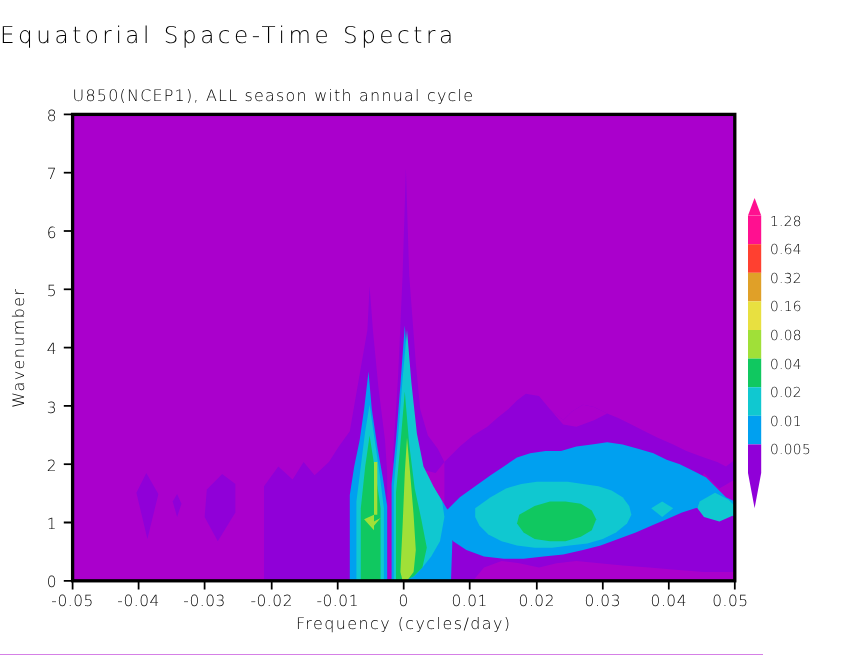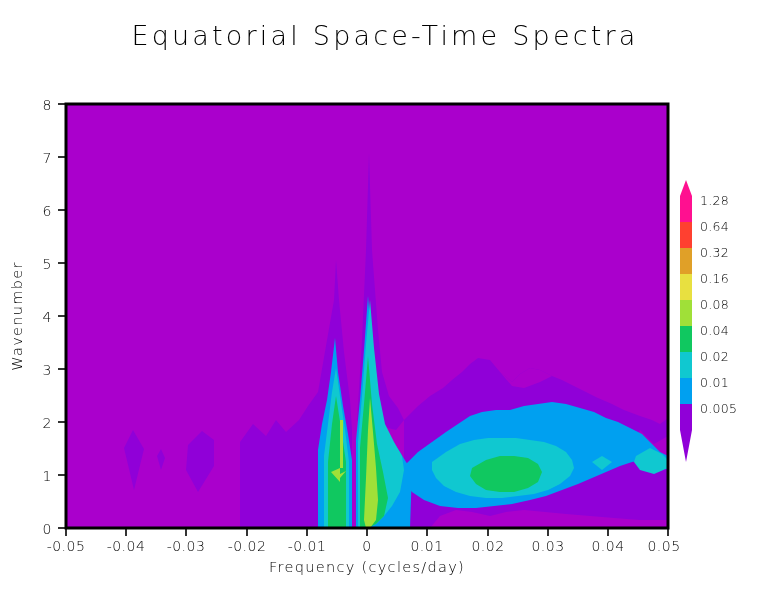--- a/index.html
+++ b/index.html
@@ -3,40 +3,41 @@
 <meta charset="utf-8">
 <style>
   html,body{margin:0;padding:0;}
   body{
     width:770px;height:595px;background:#ffffff;
     font-family:"DejaVu Sans", sans-serif;
     overflow:hidden;position:relative;
   }
   #root{position:absolute;left:0;top:0;width:770px;height:595px;}
   .ttl{
-    position:absolute;width:100%;text-align:center;top:20px;
-    font-size:27px;letter-spacing:3.2px;color:#000;
+    position:absolute;width:100%;text-align:left;top:20px;
+    font-size:21px;letter-spacing:3.2px;color:#000;
     font-family:"DejaVu Sans", sans-serif;font-weight:300;
   }
   .subttl{
     position:absolute;left:66px;top:80px;
     font-size:14.5px;letter-spacing:1.1px;color:#000;font-weight:300;
   }
   svg{position:absolute;left:0;top:0;}
   text{font-family:"DejaVu Sans", sans-serif;font-weight:300;fill:#000;}
   .tick-lbl{font-size:14px;letter-spacing:.5px;}
   .cb-lbl{font-size:12.5px;letter-spacing:.3px;}
   .ax-title{font-size:14.5px;letter-spacing:1.3px;}
 </style>
 </head>
 <body>
 
 <div id="root">
 
   <div class="ttl">Equatorial Space-Time Spectra</div>
+  <div class="subttl">U850(NCEP1), ALL season with annual cycle</div>
 
   <svg width="770" height="595">
     <defs>
       <clipPath id="plotclip">
           <rect x="66" y="104" width="602" height="424"></rect>
         </clipPath>
     </defs>
 
     <g clip-path="url(#plotclip)">
 

